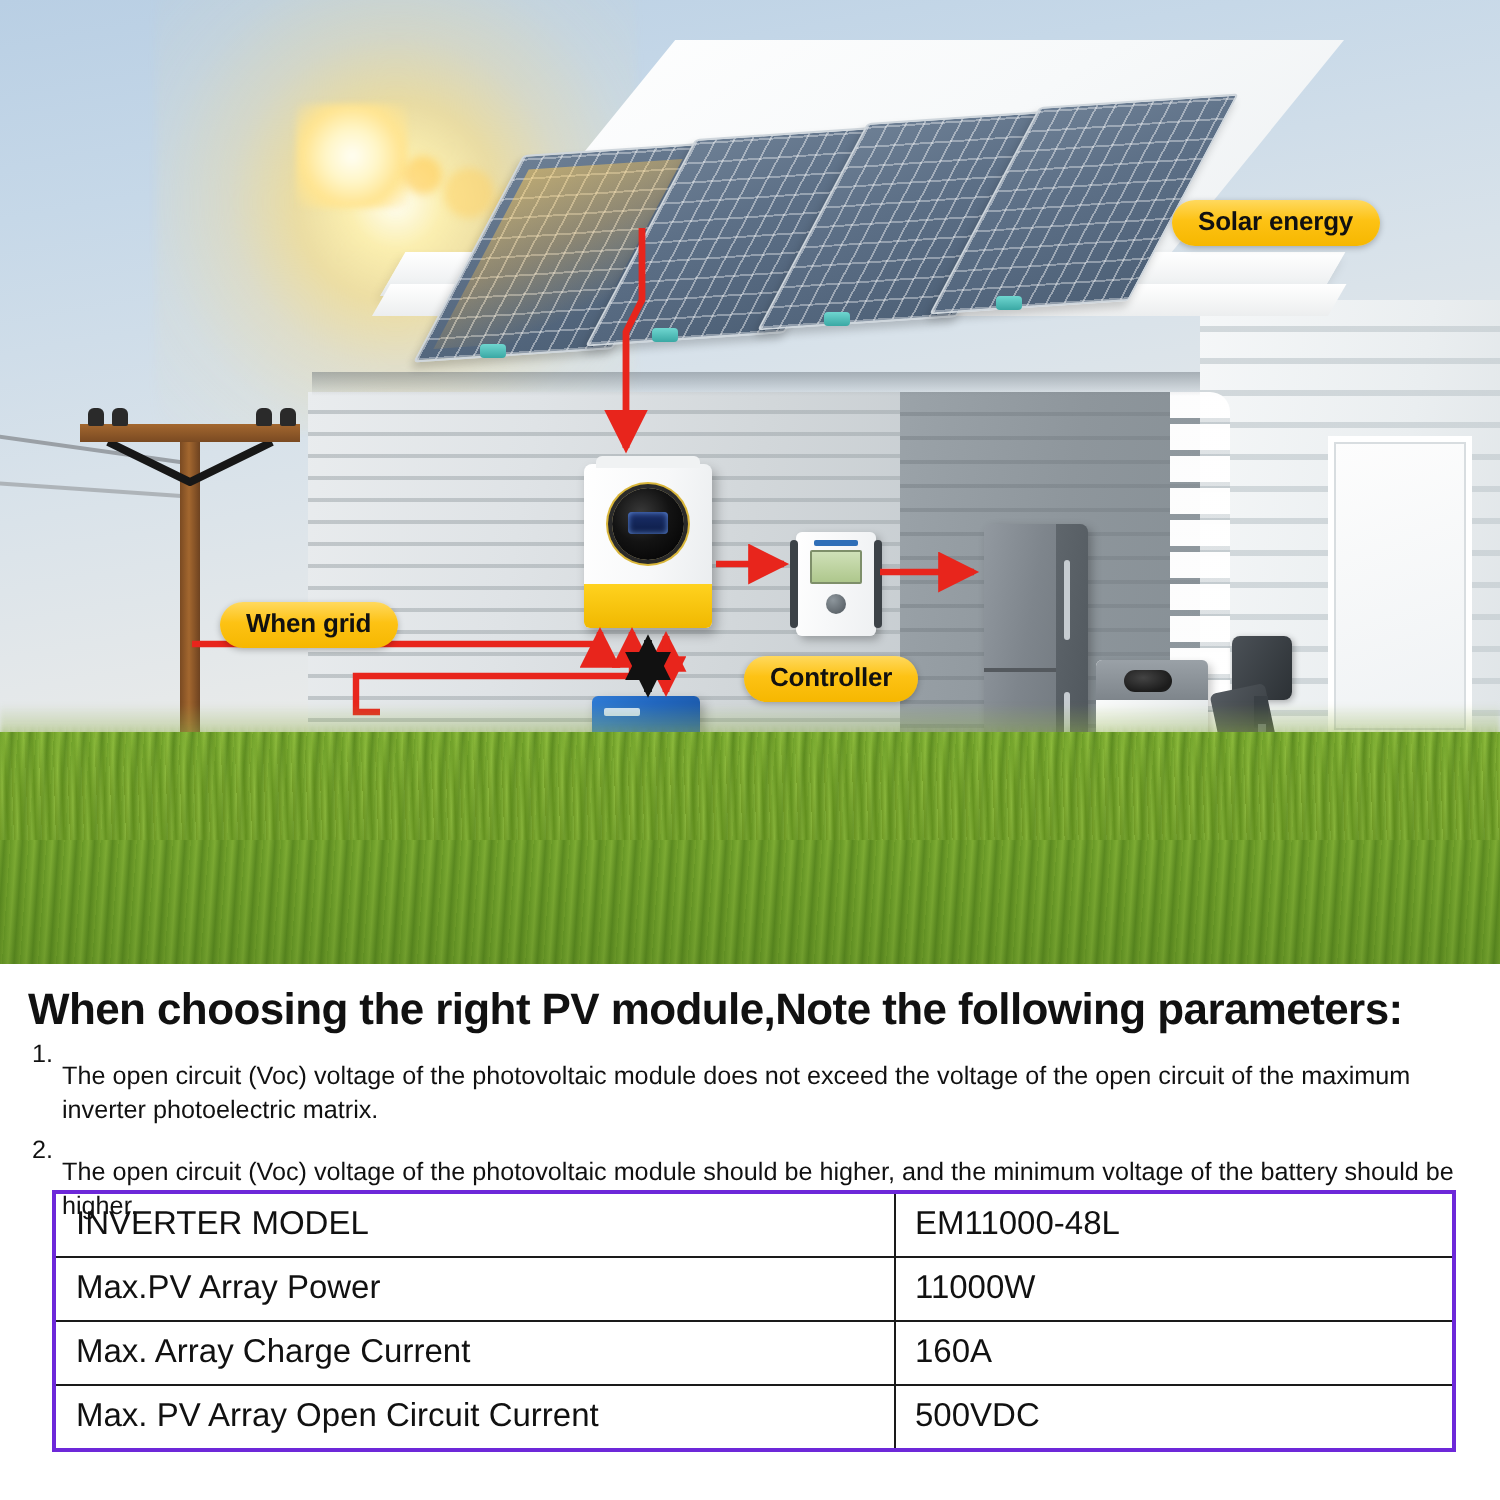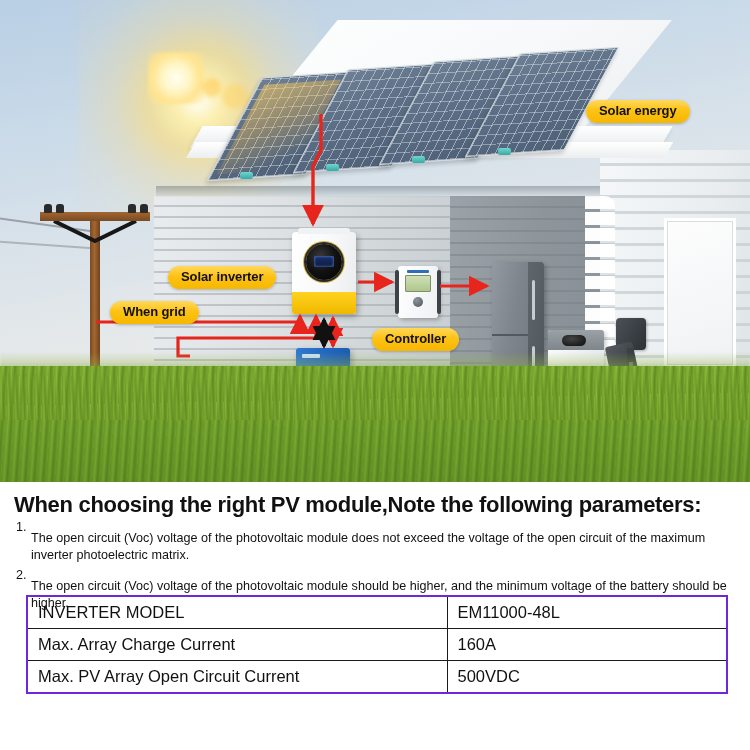--- a/index.html
+++ b/index.html
@@ -500,21 +500,20 @@
       <path d="M190,356 L178,356 L178,338 L316,338 L316,316" stroke="#E8251C" stroke-width="3.2" fill="none" marker-end="url(#ahR)"></path>
 
       <path d="M333,346 L333,318" stroke="#E8251C" stroke-width="3.2" fill="none" marker-end="url(#ahR)"></path>
       <path d="M333,318 L333,346" stroke="#E8251C" stroke-width="3.2" fill="none" marker-end="url(#ahR)"></path>
 
       <path d="M324,320 L324,346" stroke="#111111" stroke-width="3.6" fill="none" marker-end="url(#ahB)"></path>
       <path d="M324,346 L324,320" stroke="#111111" stroke-width="3.6" fill="none" marker-end="url(#ahB)"></path>
     </svg>
 
     <div class="lbl lbl-solar">Solar energy</div>
-    <div class="lbl lbl-inverter">Solar inverter</div>
     <div class="lbl lbl-grid">When grid</div>
     <div class="lbl lbl-ctrl">Controller</div>
     <div class="lbl lbl-battery">Battery</div>
     <div class="lbl lbl-gen">Generator</div>
 
     <div class="grass-far"></div>
     <div class="grass"></div>
     <div class="grass-blades"></div>
   </div>
 
@@ -531,20 +530,24 @@
         <span class="note-num">2.</span>
         <span class="note-txt">The open circuit (Voc) voltage of the photovoltaic module should be higher, and the minimum voltage of the battery should be higher.</span>
       </div>
     </div>
 
     <table class="specs">
       <tbody>
         <tr>
           <td class="c1">INVERTER MODEL</td>
           <td class="c2">EM11000-48L</td>
+        </tr>
+        <tr>
+          <td class="c1">Max.PV Array Power</td>
+          <td class="c2">11000W</td>
         </tr>
         <tr>
           <td class="c1">Max. Array Charge Current</td>
           <td class="c2">160A</td>
         </tr>
         <tr>
           <td class="c1">Max. PV Array Open Circuit Current</td>
           <td class="c2">500VDC</td>
         </tr>
       </tbody>

